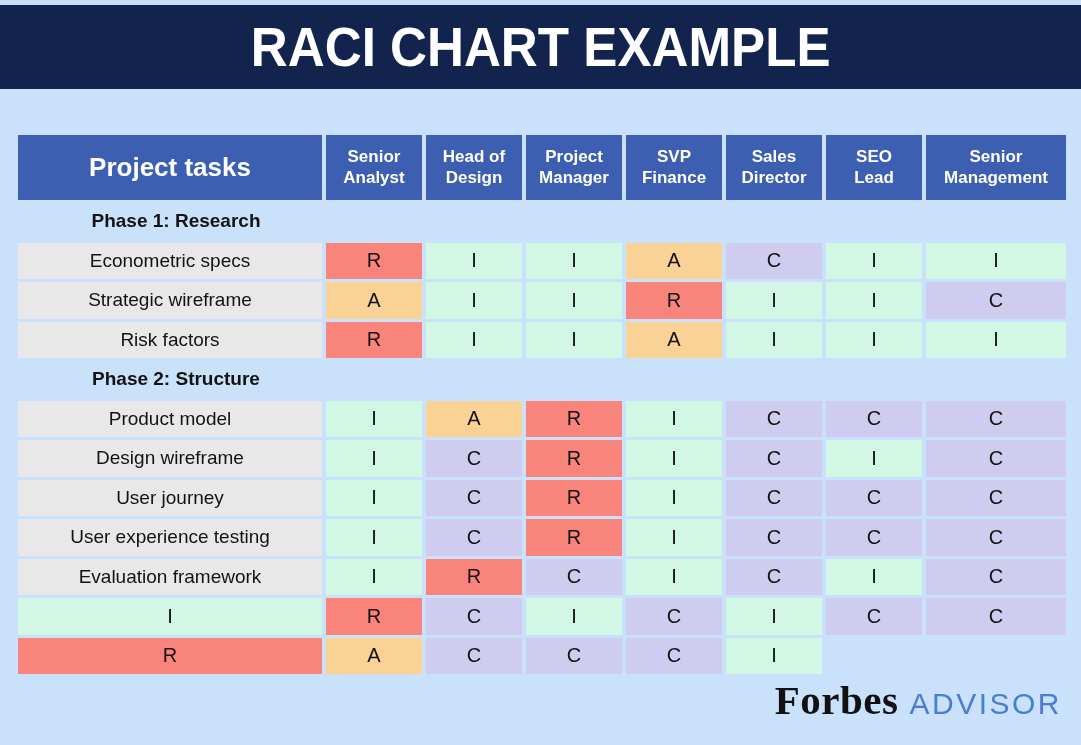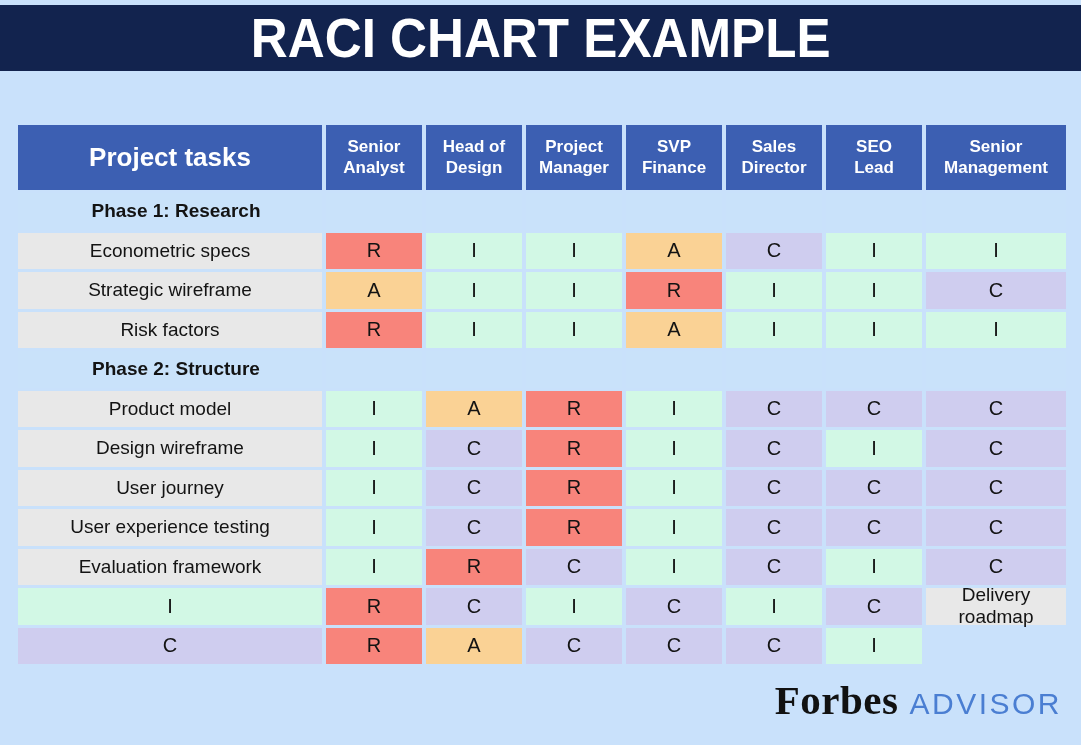--- a/index.html
+++ b/index.html
@@ -8,39 +8,39 @@
     position: relative;
     background: #c9e1fb;
     font-family: "Liberation Sans", "DejaVu Sans", sans-serif;
     overflow: hidden;
   }
 
   
   .banner {
     position: absolute;
     left: 0; top: 5px;
-    width: 1081px; height: 66px;
+    width: 1081px; height: 84px;
     background: #12234e;
     display: flex;
     align-items: center;
     justify-content: center;
   }
   .banner-title {
     color: #ffffff;
     font-size: 55px;
     font-weight: 700;
     letter-spacing: 0px;
     transform: scaleX(0.93);
     white-space: nowrap;
   }
 
   
   .raci-table {
     position: absolute;
-    left: 18px; top: 125px;
+    left: 18px; top: 135px;
     display: grid;
     grid-template-columns: 304px repeat(6, 96px) 140px;
     grid-template-rows: 65px repeat(12, 36.5px);
     column-gap: 4px;
     row-gap: 3px;
   }
   .cell {
     display: flex;
     align-items: center;
     justify-content: center;
@@ -216,21 +216,20 @@
     <div class="cell value-cell" style="background: rgb(207, 205, 239);">C</div>
     <div class="cell value-cell" style="background: rgb(210, 248, 229);">I</div>
     <div class="cell value-cell" style="background: rgb(207, 205, 239);">C</div>
     <div class="cell value-cell" style="background: rgb(210, 248, 229);">I</div>
     <div class="cell value-cell" style="background: rgb(248, 132, 123);">R</div>
     <div class="cell value-cell" style="background: rgb(207, 205, 239);">C</div>
     <div class="cell value-cell" style="background: rgb(210, 248, 229);">I</div>
     <div class="cell value-cell" style="background: rgb(207, 205, 239);">C</div>
     <div class="cell value-cell" style="background: rgb(210, 248, 229);">I</div>
     <div class="cell value-cell" style="background: rgb(207, 205, 239);">C</div>
-    <div class="cell task-cell">Delivery roadmap</div>
     <div class="cell value-cell" style="background: rgb(207, 205, 239);">C</div>
     <div class="cell value-cell" style="background: rgb(248, 132, 123);">R</div>
     <div class="cell value-cell" style="background: rgb(250, 210, 149);">A</div>
     <div class="cell value-cell" style="background: rgb(207, 205, 239);">C</div>
     <div class="cell value-cell" style="background: rgb(207, 205, 239);">C</div>
     <div class="cell value-cell" style="background: rgb(207, 205, 239);">C</div>
     <div class="cell value-cell" style="background: rgb(210, 248, 229);">I</div>
   </div>
 
 <div class="brand">

